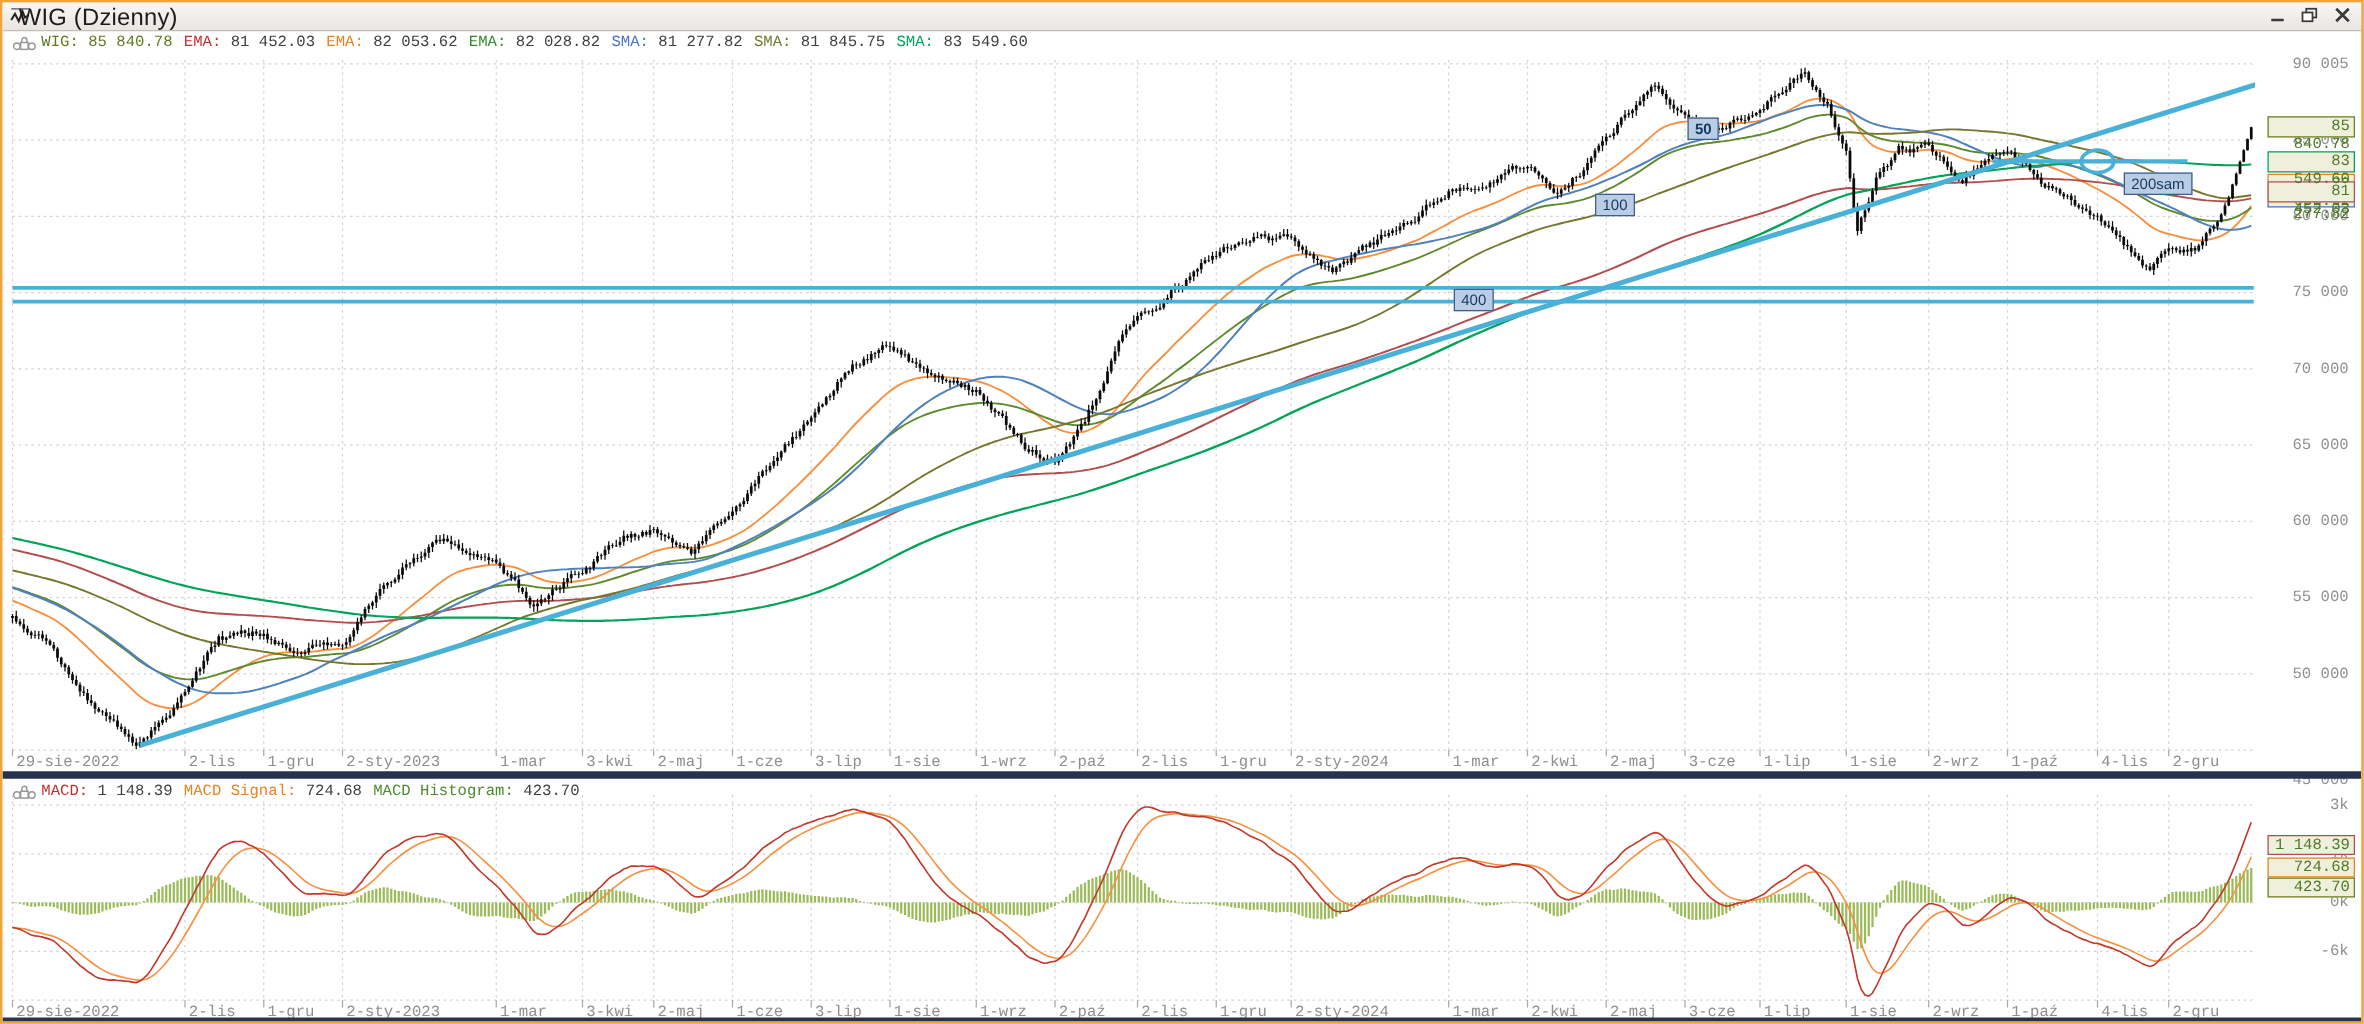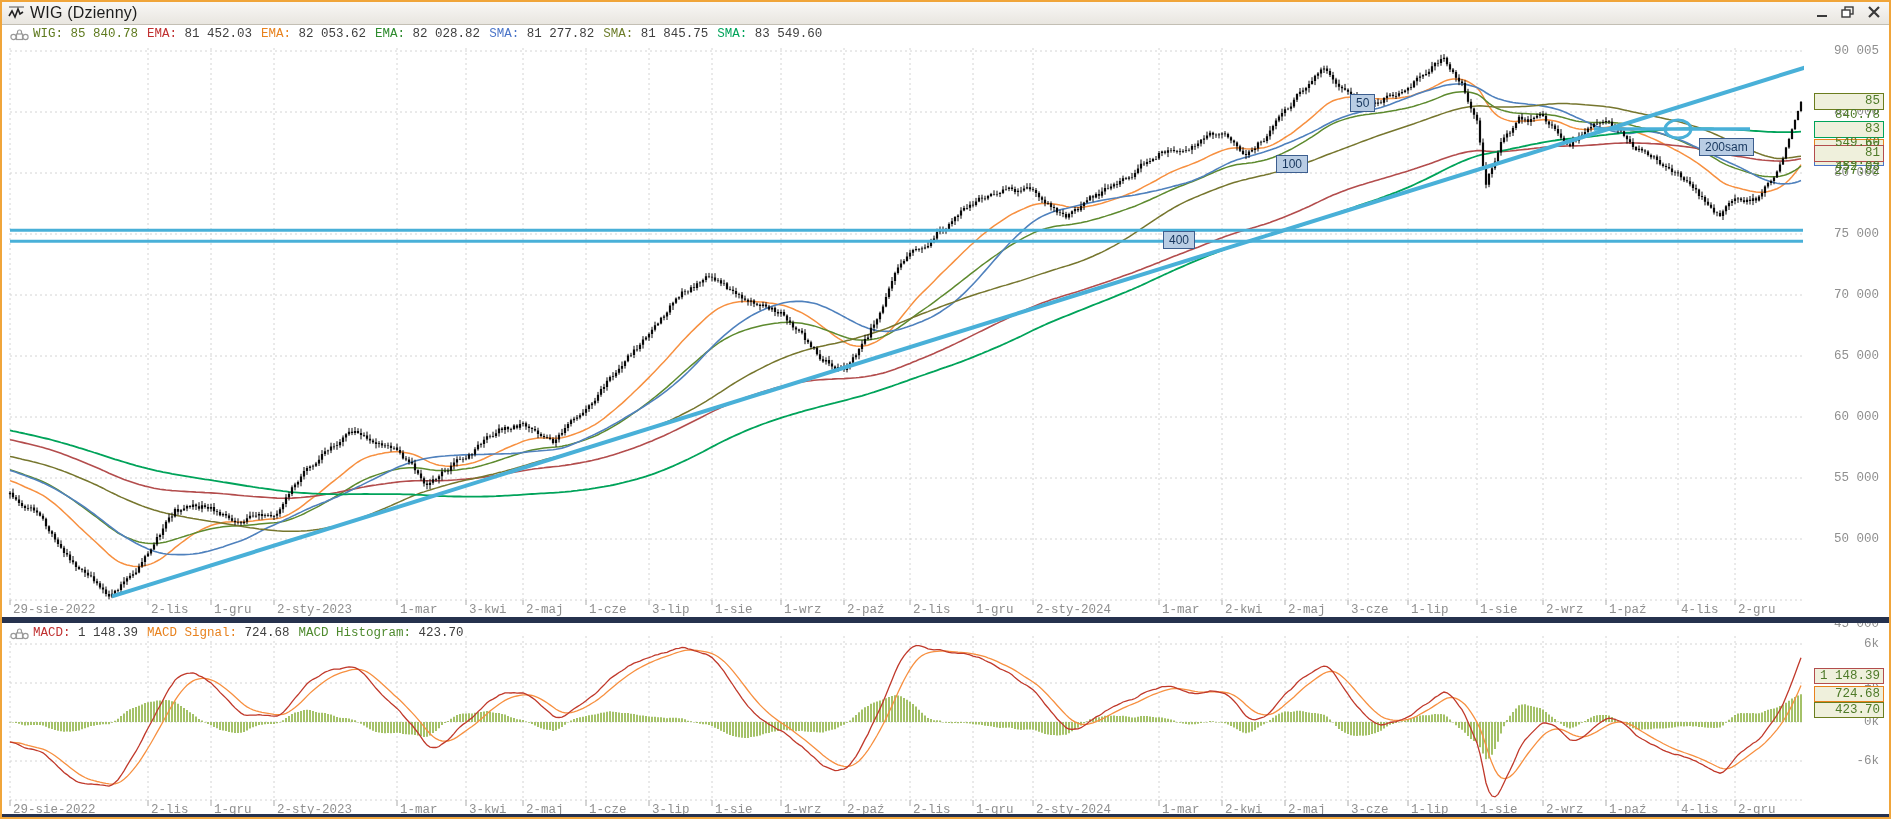--- a/index.html
+++ b/index.html
@@ -9,21 +9,21 @@
     border:2px solid #f0a53a;overflow:hidden;
     font-family:"Liberation Sans", sans-serif;
   }
   .titlebar{
     position:absolute;left:0;top:0;width:100%;height:23px;
     background:linear-gradient(#f8f7f5,#e9e6e0);
     border-bottom:1px solid #c3bfb4;z-index:30;
   }
   .title-icon{position:absolute;left:6px;top:3px;width:17px;height:16px;}
   .title-text{
-    position:absolute;left:28px;top:2px;font-size:16px;color:#1c1c1c;letter-spacing:.2px;
+    position:absolute;left:13px;top:2px;font-size:19px;color:#1c1c1c;letter-spacing:.2px;
   }
   .win-btns{position:absolute;right:6px;top:2px;display:flex;gap:7px;}
   .win-btn{width:19px;height:18px;border:none;background:transparent;padding:1px;cursor:default;}
   .legend{
     position:absolute;left:0;width:100%;height:18px;z-index:20;
     font-family:"Liberation Mono","DejaVu Sans Mono",monospace;font-size:12.5px;
     white-space:nowrap;
   }
   .legend .txt{position:absolute;left:31px;top:0;}
   .legend .seg{margin-right:9px;}
@@ -149,21 +149,21 @@
       <div class="axis-label y-label" style="top: 42px;">90 005</div>
       <div class="axis-label y-label" style="top: 103px;">85 000</div>
       <div class="axis-label y-label" style="top: 164px;">80 000</div>
       <div class="axis-label y-label" style="top: 225px;">75 000</div>
       <div class="axis-label y-label" style="top: 286px;">70 000</div>
       <div class="axis-label y-label" style="top: 347px;">65 000</div>
       <div class="axis-label y-label" style="top: 408px;">60 000</div>
       <div class="axis-label y-label" style="top: 469px;">55 000</div>
       <div class="axis-label y-label" style="top: 530px;">50 000</div>
       <div class="axis-label y-label" style="top: 591px; margin-top: 24px;">45 000</div>
-      <div class="axis-label y-label" style="top: 635px;">6k</div>
+      <div class="axis-label y-label" style="top: 635px;">3k</div>
       <div class="axis-label y-label" style="top: 674px;">1k</div>
       <div class="axis-label y-label" style="top: 713px;">0k</div>
       <div class="axis-label y-label" style="top: 752px;">-6k</div>
       <div class="axis-label y-label" style="top: 819px;">-2k</div>
       <div class="axis-label" style="left: 11px; top: 601px;">29-sie-2022</div>
       <div class="axis-label" style="left: 11px; top: 801px;">29-sie-2022</div>
       <div class="axis-label" style="left: 149px; top: 601px;">2-lis</div>
       <div class="axis-label" style="left: 149px; top: 801px;">2-lis</div>
       <div class="axis-label" style="left: 212px; top: 601px;">1-gru</div>
       <div class="axis-label" style="left: 212px; top: 801px;">1-gru</div>
@@ -212,18 +212,18 @@
       <div class="axis-label" style="left: 1736px; top: 601px;">2-gru</div>
       <div class="axis-label" style="left: 1736px; top: 801px;">2-gru</div>
       <div class="price-box" style="top: 91px; border: 1.5px solid rgb(107, 125, 30); z-index: 17;">85 840.78</div>
       <div class="price-box" style="top: 119px; border: 1.5px solid rgb(0, 163, 90); z-index: 17;">83 549.60</div>
       <div class="price-box" style="top: 137px; border: 1.5px solid rgb(232, 130, 30); z-index: 15;">82 053.62</div>
       <div class="price-box" style="top: 147px; border: 1.5px solid rgb(74, 116, 200); z-index: 14;">81 277.82</div>
       <div class="price-box" style="top: 143px; border: 1.5px solid rgb(179, 77, 77); z-index: 16;">81 452.03</div>
       <div class="price-box" style="top: 666px; height: 16px; border: 1.5px solid rgb(179, 77, 77); z-index: 17;">1 148.39</div>
       <div class="price-box" style="top: 684px; height: 16px; border: 1.5px solid rgb(232, 130, 30); z-index: 17;">724.68</div>
       <div class="price-box" style="top: 700px; height: 16px; border: 1.5px solid rgb(107, 125, 30); z-index: 17;">423.70</div>
-      <div class="badge" style="left: 1348px; top: 92px;">50</div>
+      <div class="badge" style="left: 1348px; top: 92px; font-weight: bold;">50</div>
       <div class="badge" style="left: 1274px; top: 153px;">100</div>
       <div class="badge" style="left: 1161px; top: 229px;">400</div>
       <div class="badge" style="left: 1697px; top: 136px;">200sam</div>
     </div>
 </div>
 
 </body></html>

